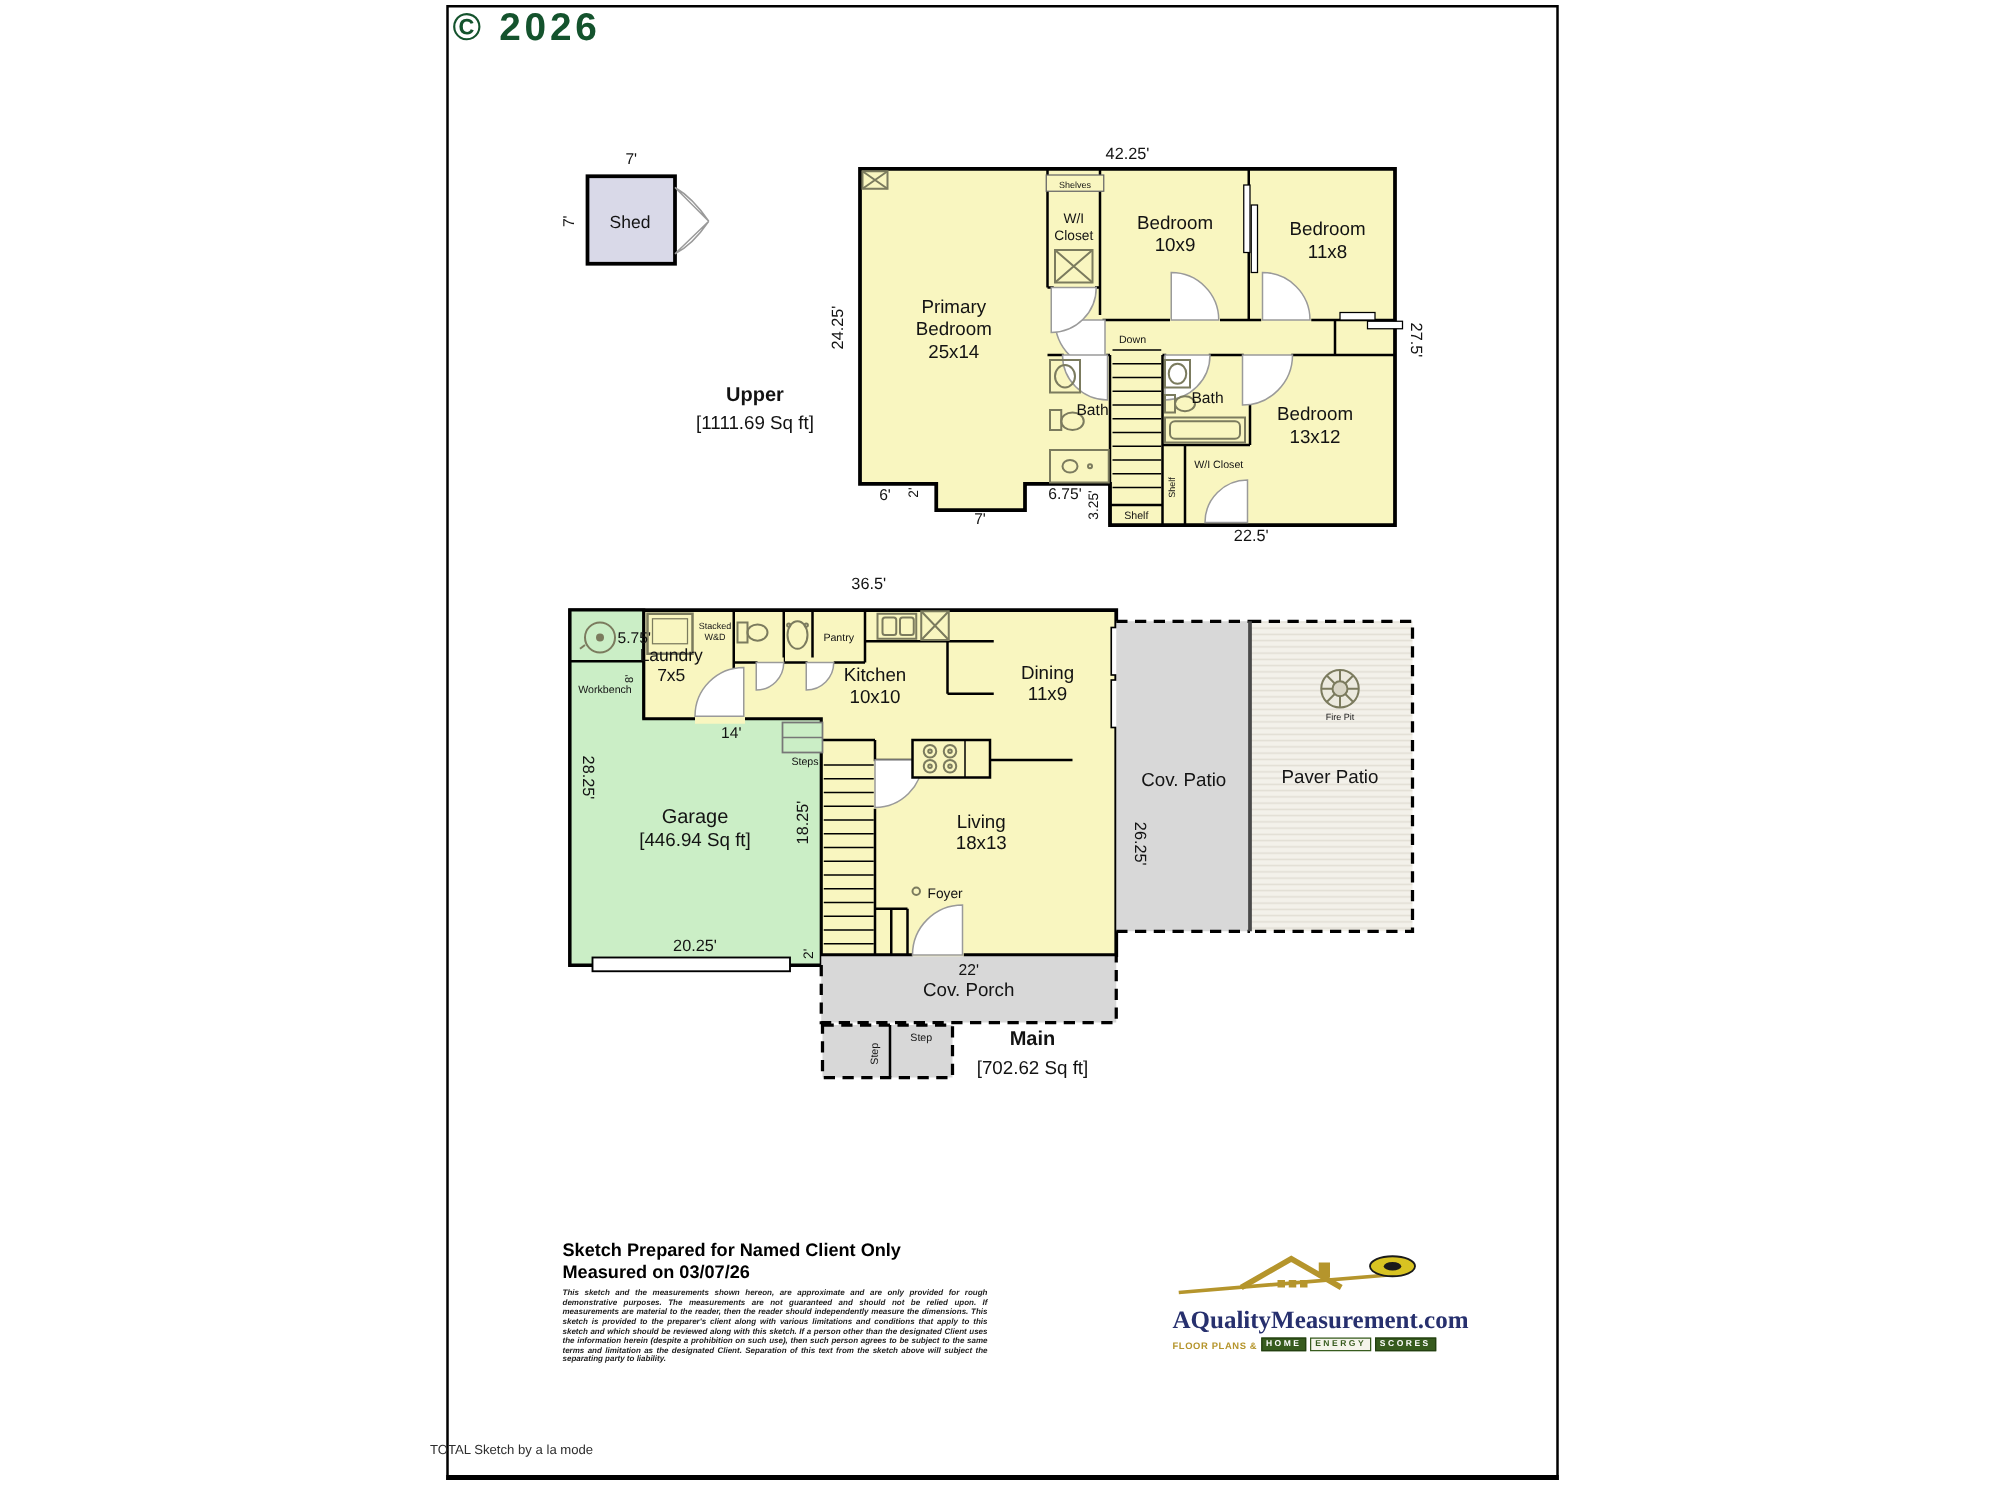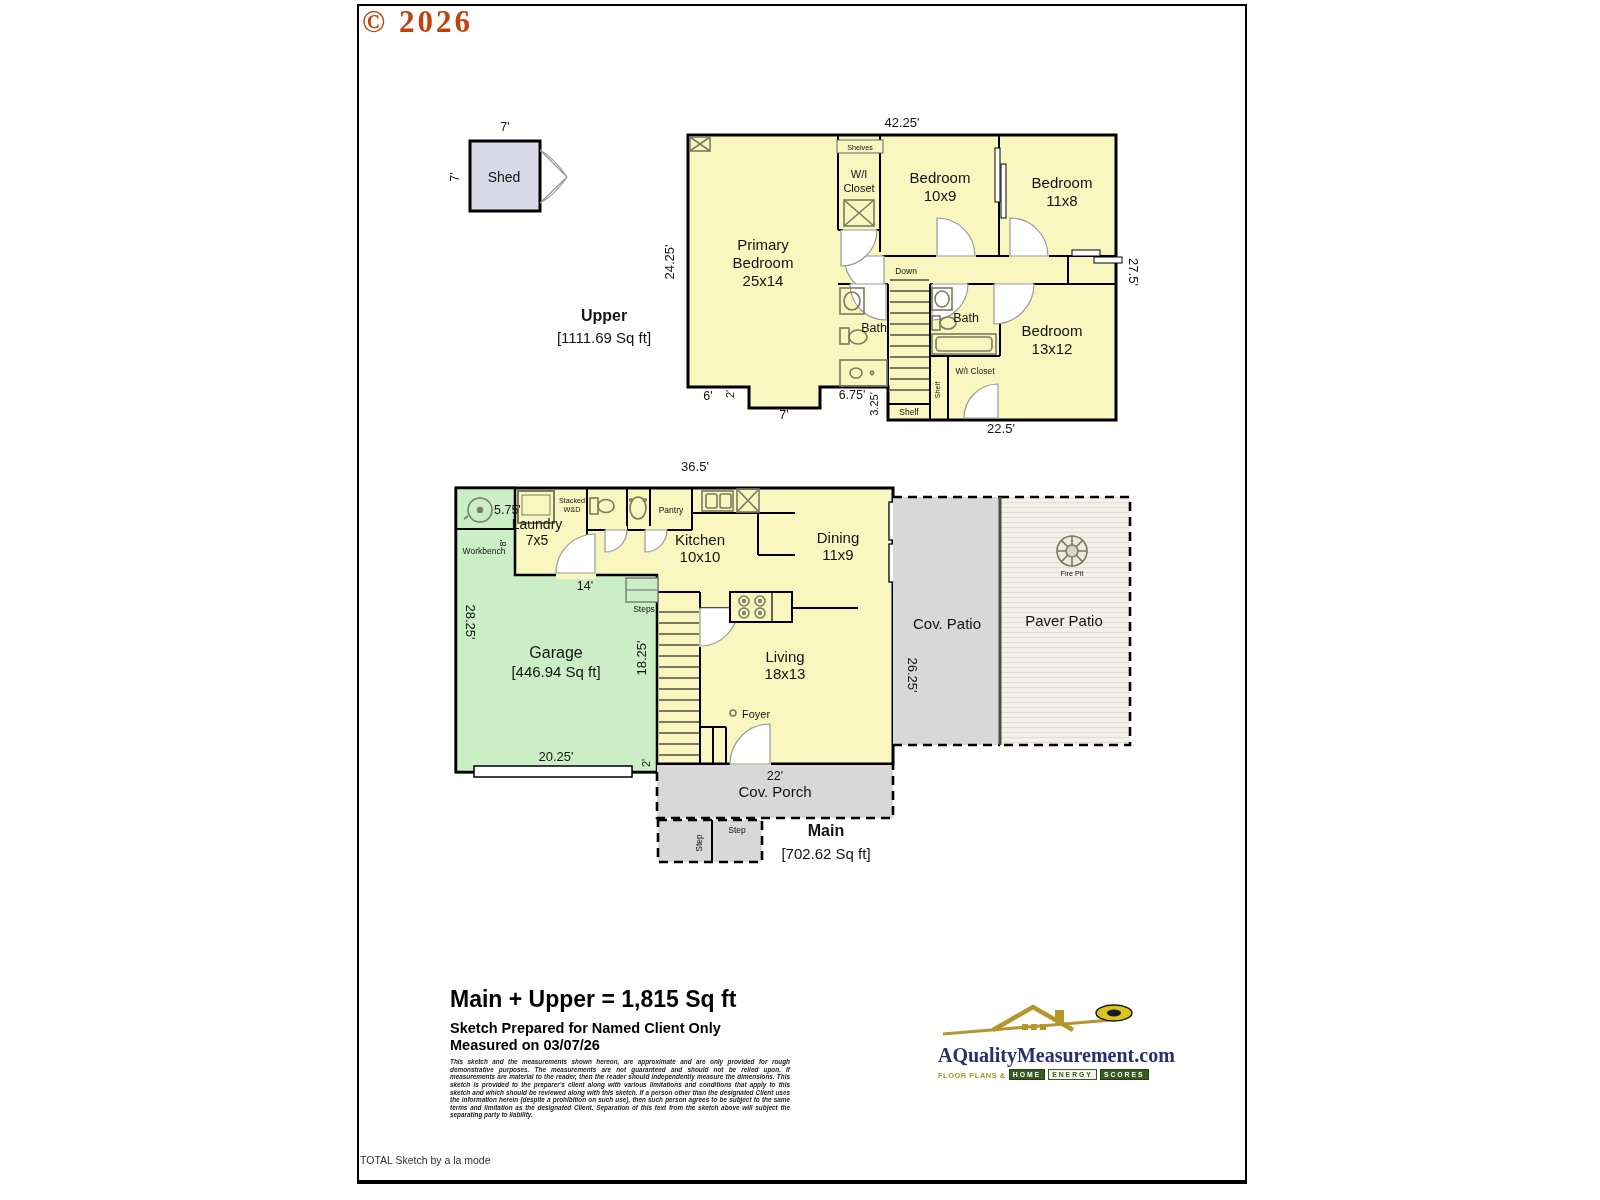--- a/index.html
+++ b/index.html
@@ -12,33 +12,33 @@
   .t12{font-size:12.5px;}
   .t11{font-size:11px;}
   .t9{font-size:9px;}
   .t8{font-size:8.5px;}
   .t7{font-size:7.2px;}
   .mid{text-anchor:middle;}
   .wall{stroke:#000;fill:none;}
   .fix{stroke:#7b7b5e;fill:none;stroke-width:1.6;}
   .door{fill:#fff;stroke:#9a9a9a;stroke-width:1.2;}
   .dash{fill:none;stroke:#000;stroke-width:2.6;stroke-dasharray:9 6;}
-  #copyright{position:absolute;left:362px;top:4px;font-family:Liberation Serif, serif;font-weight:bold;font-size:31px;color:#c2410c;letter-spacing:3px;}
+  #copyright{position:absolute;left:362px;top:4px;font-family:Liberation Sans, sans-serif;font-weight:bold;font-size:31px;color:#14532d;letter-spacing:3px;}
   #summary{position:absolute;left:450px;top:986px;width:340px;color:#000;}
   #summary .headline{font-size:23px;font-weight:bold;white-space:nowrap;}
   #summary .sub{font-size:14.5px;font-weight:bold;line-height:1.15;}
   #summary .sub.first{margin-top:7px;}
   #summary .disclaimer{margin-top:5px;font-size:6.4px;line-height:1.18;font-weight:bold;font-style:italic;text-align:justify;color:#1c1c1c;}
   #logo{position:absolute;left:938px;top:998px;width:205px;}
   #logo .brand{font-family:"Liberation Serif",serif;font-weight:bold;font-size:20px;color:#27306e;white-space:nowrap;}
   #logo .tagline{display:flex;align-items:flex-end;gap:3px;margin-top:2px;}
   #logo .tagleft{font-size:7.5px;font-weight:bold;color:#b5952c;letter-spacing:.5px;text-transform:uppercase;white-space:nowrap;}
   #logo .tile{font-size:6.8px;font-weight:bold;letter-spacing:2px;padding:1px 3px;background:#375b1e;color:#fff;border:1px solid #233f10;text-transform:uppercase;}
   #logo .tile.light{background:#f4f4ea;color:#375b1e;border-color:#375b1e;}
-  #footer-note{position:absolute;left:360px;top:1154px;font-size:10.5px;color:#2e2e2e;}
+  #footer-note{position:absolute;left:344px;top:1154px;font-size:10.5px;color:#2e2e2e;}
 </style>
 </head>
 <body>
 
 <svg width="1600" height="1200" viewBox="0 0 1600 1200" style="position:absolute;left:0;top:0;">
   <defs>
     <pattern id="paver" width="8" height="5" patternUnits="userSpaceOnUse">
       <rect width="8" height="5" fill="#F3F1EA"></rect>
       <path d="M0,2.5 H8" stroke="#E1DED4" stroke-width="1.2"></path>
     </pattern>
@@ -300,21 +300,20 @@
     <text class="t8 mid" x="737" y="833">Step</text>
 
     <text class="t16b mid" x="826" y="836">Main</text>
     <text class="t15 mid" x="826" y="859">[702.62 Sq ft]</text>
   </g>
 </svg>
 
 <div id="copyright">© 2026</div>
 
 <div id="summary">
-  <div class="headline">Main + Upper = 1,815 Sq ft</div>
   <div class="sub first">Sketch Prepared for Named Client Only</div>
   <div class="sub">Measured on 03/07/26</div>
   <div class="disclaimer">This sketch and the measurements shown hereon, are approximate and are only provided for rough demonstrative purposes. The measurements are not guaranteed and should not be relied upon. If measurements are material to the reader, then the reader should independently measure the dimensions. This sketch is provided to the preparer's client along with various limitations and conditions that apply to this sketch and which should be reviewed along with this sketch. If a person other than the designated Client uses the information herein (despite a prohibition on such use), then such person agrees to be subject to the same terms and limitation as the designated Client. Separation of this text from the sketch above will subject the separating party to liability.</div>
 </div>
 
 <div id="logo">
   <svg width="200" height="42" viewBox="0 0 200 42">
     <path d="M5,36 L185,21" stroke="#B5952C" stroke-width="3" fill="none"></path>
     <path d="M55,32 L95,9 L135,32" stroke="#B5952C" stroke-width="4.5" fill="none"></path>
     <rect x="117" y="12" width="9" height="12" fill="#B5952C"></rect>

